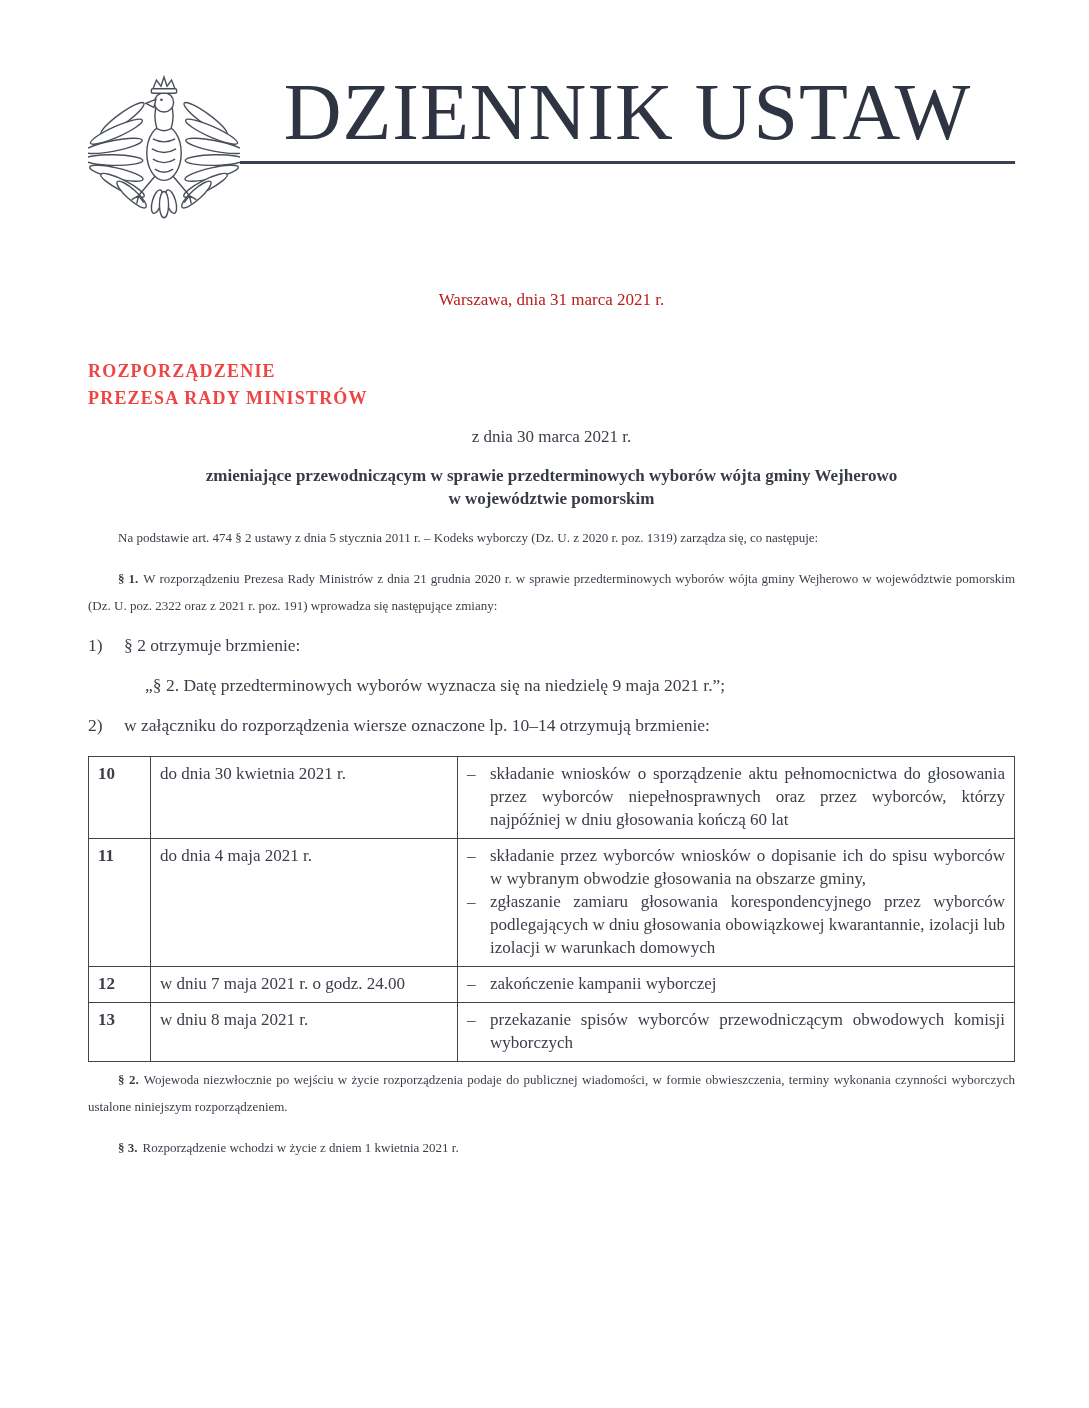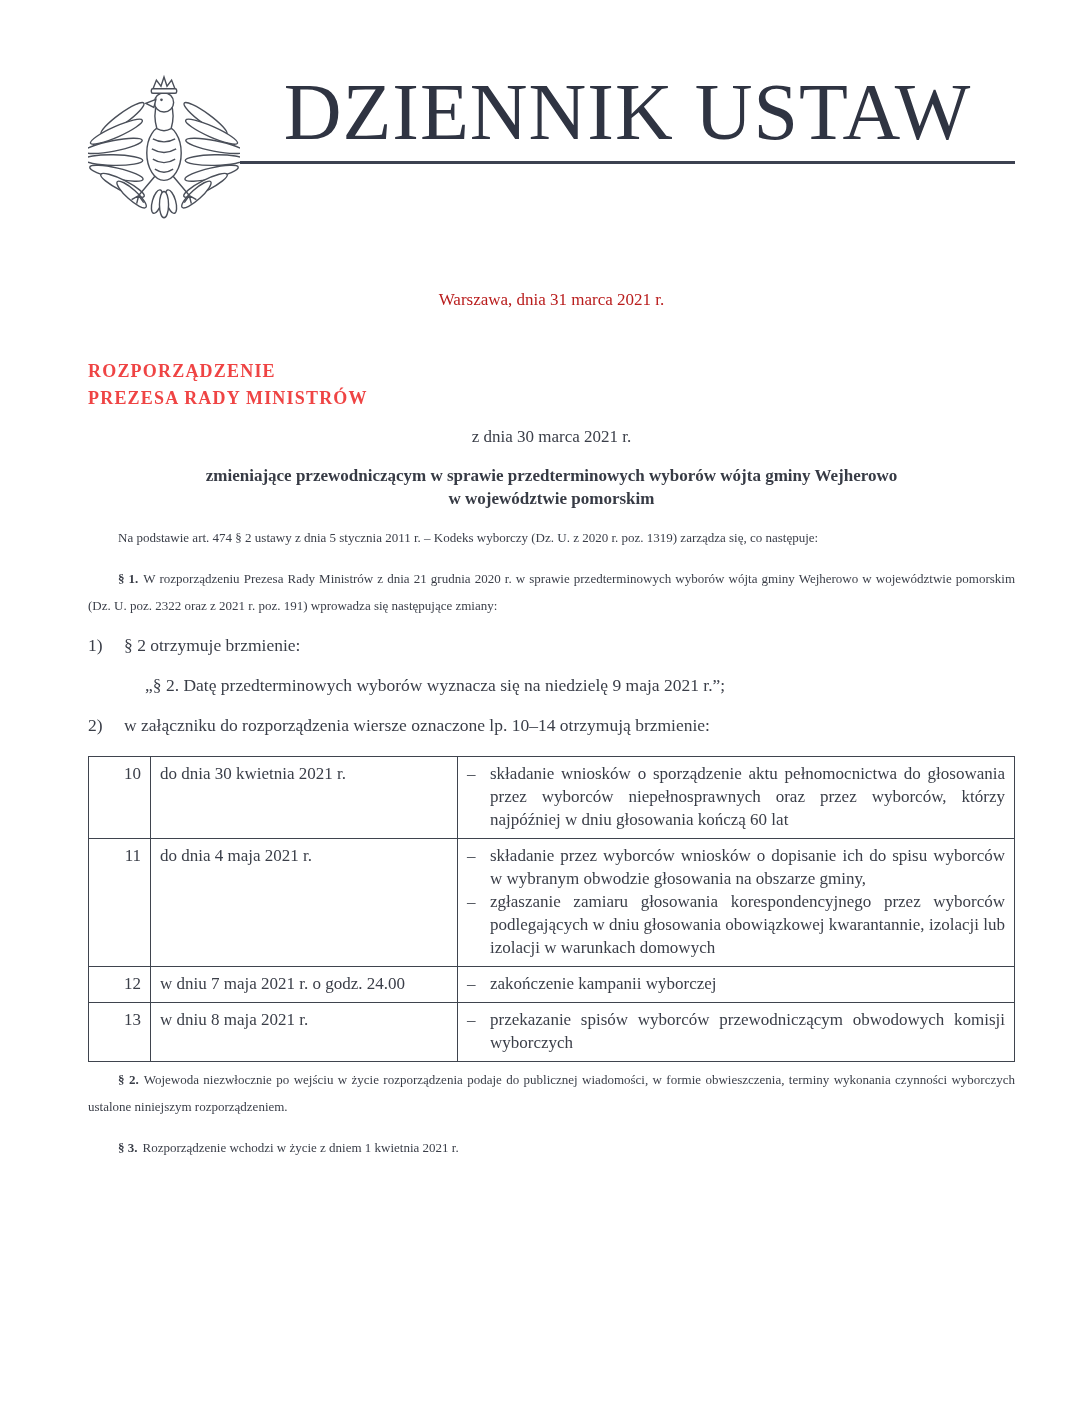--- a/index.html
+++ b/index.html
@@ -26,21 +26,21 @@
   .para{font-size:13px;line-height:27px;text-align:justify;margin:14px 0 0 0;hyphens:manual;}
   .indent{text-indent:30px;}
   .lbl{font-weight:bold;margin-right:5px;}
   .list-item{display:flex;font-size:17.5px;line-height:27px;margin-top:13px;}
   .list-num{width:36px;flex:none;}
   .list-text{flex:1;}
   .quote{margin-top:13px;padding-left:57px;font-size:17.5px;line-height:27px;}
   
   table.sched{border-collapse:collapse;width:100%;margin-top:17px;font-size:17px;line-height:23px;color:#3a3e48;}
   table.sched td{border:1.5px solid #3f444e;vertical-align:top;padding:5px 9px 7px 9px;}
-  td.c1{width:43px;text-align:right;padding-left:2px;padding-right:2px;}
+  td.c1{width:43px;text-align:left;padding-left:2px;padding-right:2px;font-weight:bold;}
   td.c2{width:288px;}
   .hang{display:flex;}
   .dash{flex:none;width:23px;}
   .it{flex:1;text-align:justify;hyphens:manual;}
   svg .ln{fill:none;stroke:#4a4f59;stroke-width:1.4;}
   svg .fe{fill:#ffffff;stroke:#4a4f59;stroke-width:1.4;}
 </style>
 </head>
 <body>
 

